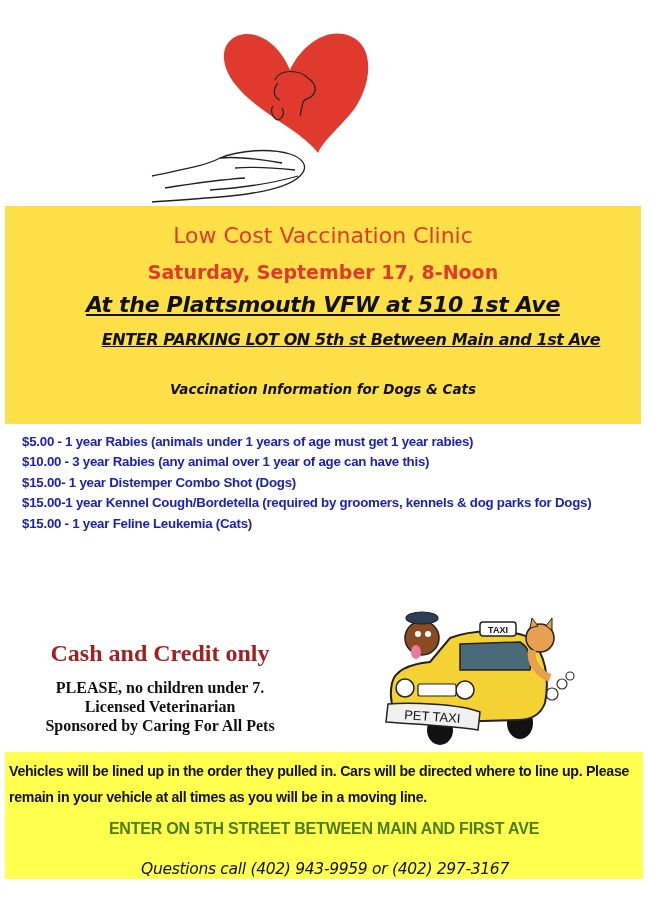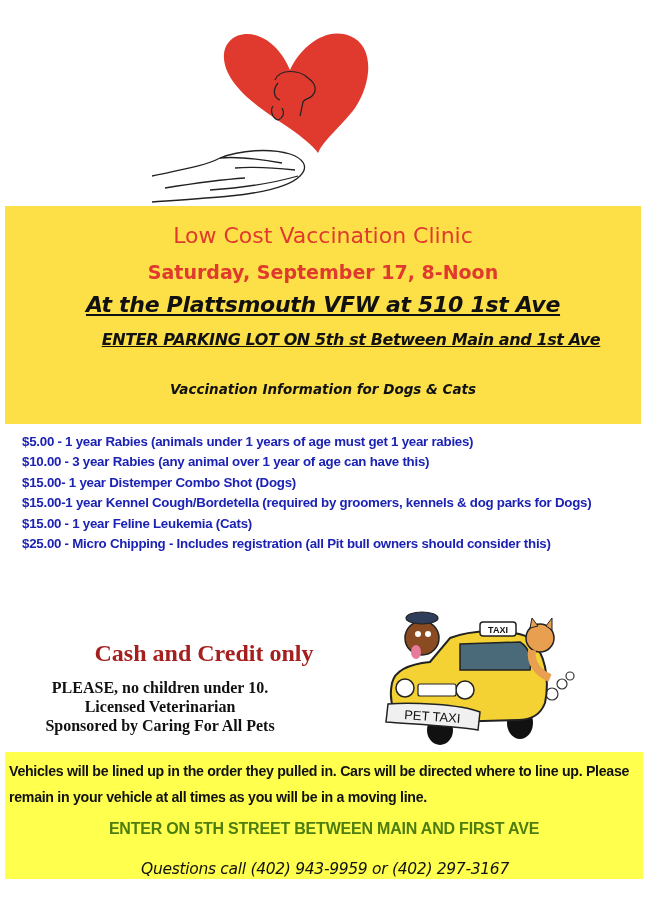--- a/index.html
+++ b/index.html
@@ -17,21 +17,21 @@
   #clinic-date { top: 55px; color: #e03a2f; font-size: 19px; font-weight: bold; font-family: "DejaVu Sans", sans-serif; }
   #clinic-location { top: 86px; color: #111; font-size: 22px; font-weight: bold; font-style: italic; text-decoration: underline; font-family: "DejaVu Sans", sans-serif; letter-spacing: -0.3px; }
   #clinic-parking { top: 124px; color: #111; font-size: 16px; font-weight: bold; font-style: italic; text-decoration: underline; font-family: "DejaVu Sans", sans-serif; letter-spacing: -0.4px; padding-left: 28px; }
   #clinic-vaccinfo { top: 175px; color: #111; font-size: 13.5px; font-weight: bold; font-style: italic; font-family: "DejaVu Sans", sans-serif; }
 
   
   #price-list { left: 22px; top: 432px; width: 620px; margin: 0; padding: 0; list-style: none; }
   #price-list li { color: #1b22b4; font-size: 13.3px; font-weight: bold; line-height: 20.4px; font-family: "Liberation Sans", sans-serif; letter-spacing: -0.25px; }
 
   
-  #payment { left: 0; top: 640px; width: 320px; text-align: center; color: #a51f1f; font-family: "Liberation Serif", serif; font-weight: bold; font-size: 24px; padding-left: 44px; }
+  #payment { left: 0; top: 640px; width: 320px; text-align: center; color: #a51f1f; font-family: "Liberation Serif", serif; font-weight: bold; font-size: 24px; }
   #notes { left: 0; top: 678px; width: 320px; text-align: center; color: #111; font-family: "Liberation Serif", serif; font-weight: bold; font-size: 16px; line-height: 19px; }
 
   
   #taxi { left: 380px; top: 608px; width: 200px; height: 140px; }
 
   
   #yellow-box { left: 5px; top: 752px; width: 638px; height: 127px; background: #ffff4d; }
   #yellow-text { position: absolute; left: 4px; top: 6px; width: 630px; color: #111; font-size: 14.2px; font-weight: bold; line-height: 26px; letter-spacing: -0.3px; font-family: "Liberation Sans", sans-serif; }
   #yellow-enter { top: 68px; color: #4d7c0f; font-size: 16px; font-weight: bold; font-family: "Liberation Sans", sans-serif; letter-spacing: -0.2px; }
 
@@ -69,26 +69,25 @@
   <div id="clinic-parking" class="center">ENTER PARKING LOT ON 5th st Between Main and 1st Ave</div>
   <div id="clinic-vaccinfo" class="center">Vaccination Information for Dogs &amp; Cats</div>
 </div>
 
 <ul id="price-list" class="abs">
   <li>$5.00 - 1 year Rabies (animals under 1 years of age must get 1 year rabies)</li>
   <li>$10.00 - 3 year Rabies (any animal over 1 year of age can have this)</li>
   <li>$15.00- 1 year Distemper Combo Shot (Dogs)</li>
   <li>$15.00-1 year Kennel Cough/Bordetella (required by groomers, kennels &amp; dog parks for Dogs)</li>
   <li>$15.00 - 1 year Feline Leukemia (Cats)</li>
-  <li>$25.00 - Micro Chipping - Includes registration (all Pit bull owners should consider this)</li>
 </ul>
 
 <div id="payment" class="abs">Cash and Credit only</div>
 <div id="notes" class="abs">
-  <div>PLEASE, no children under 10.</div>
+  <div>PLEASE, no children under 7.</div>
   <div>Licensed Veterinarian</div>
   <div>Sponsored by Caring For All Pets</div>
 </div>
 
 <div id="taxi" class="abs">
   <svg width="200" height="140" viewBox="0 0 200 140">
 
     <g fill="#fff" stroke="#333" stroke-width="1.2">
       <circle cx="172" cy="86" r="6"></circle>
         <circle cx="182" cy="76" r="5"></circle>

